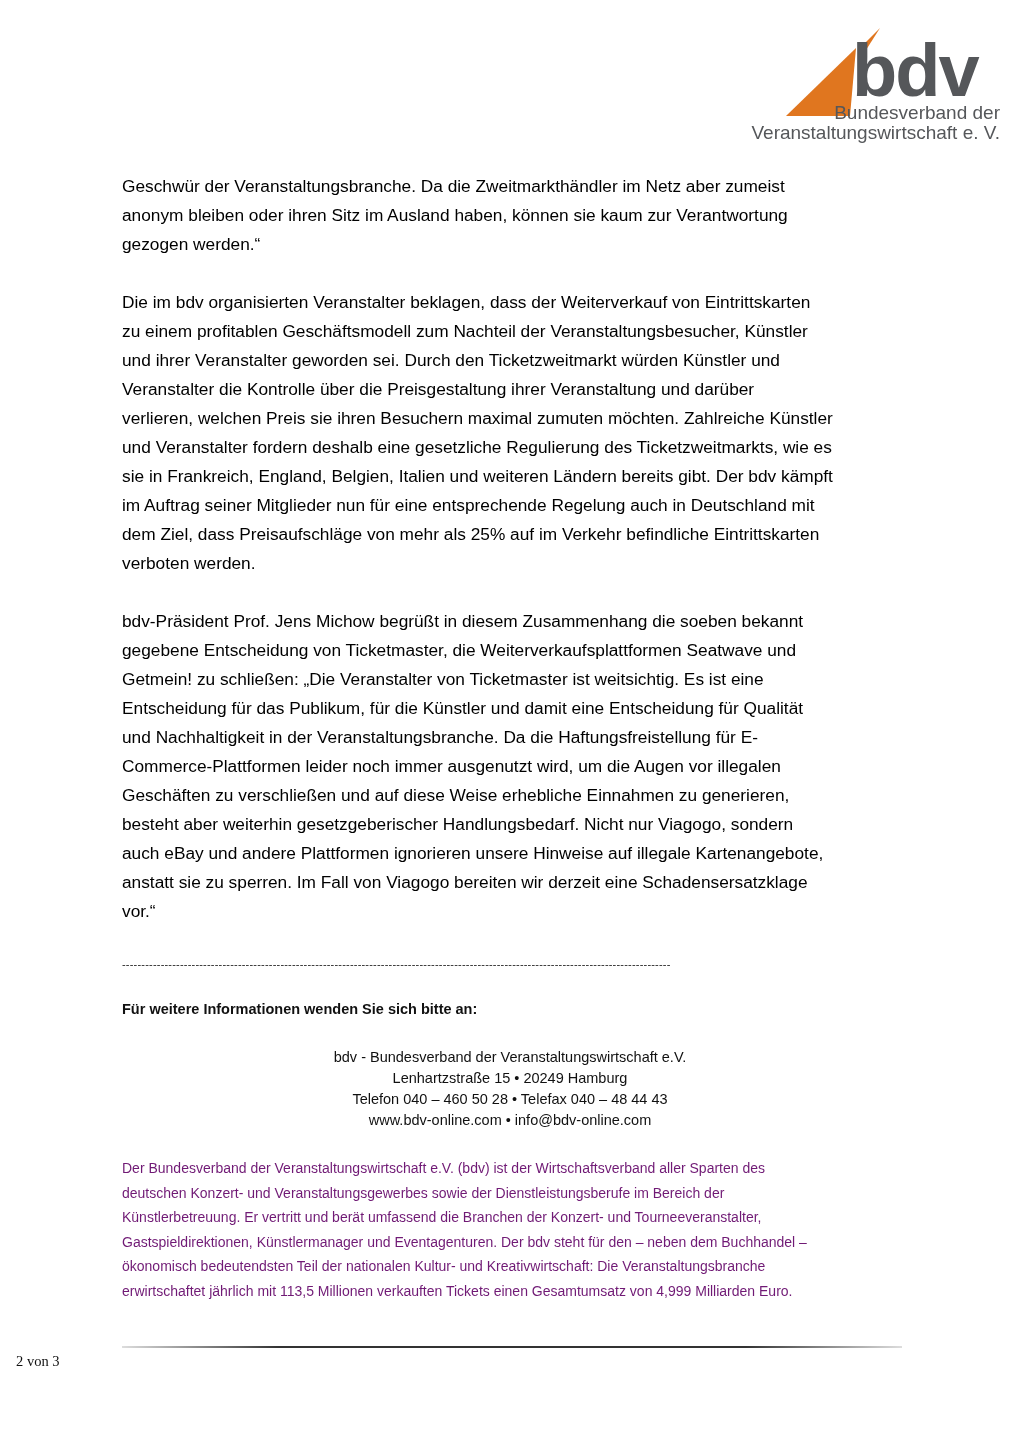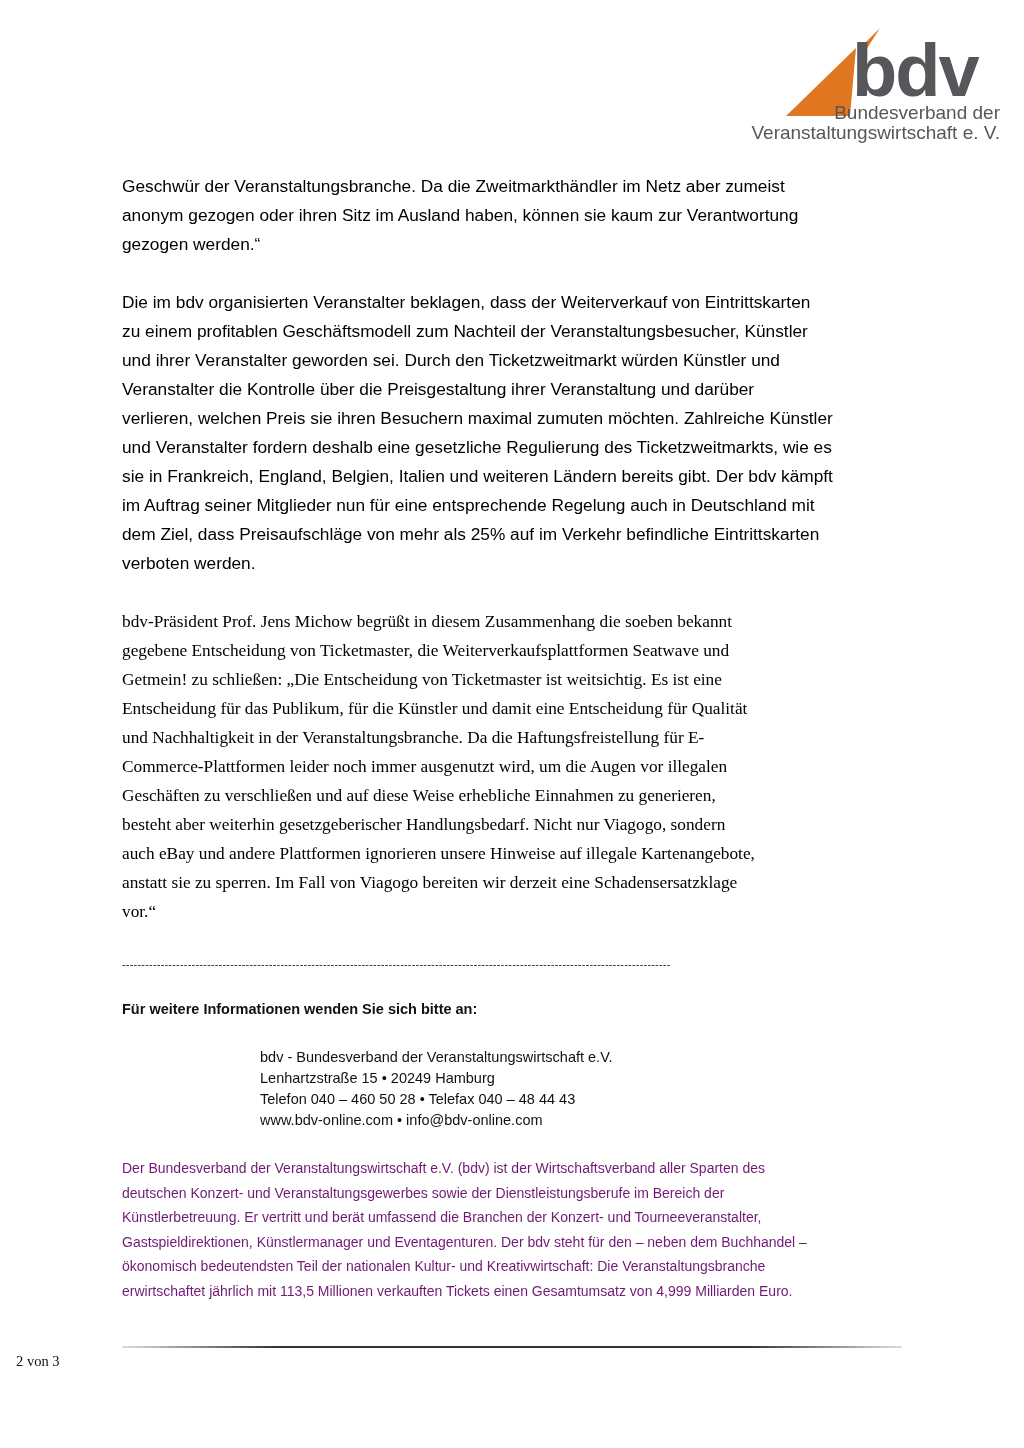--- a/index.html
+++ b/index.html
@@ -13,28 +13,28 @@
   .logo-line1 { position: absolute; right: 6px; top: 76px; font-size: 19px; color: #55575a;
                 white-space: nowrap; }
   .logo-line2 { position: absolute; right: 6px; top: 96px; font-size: 19px; color: #55575a;
                 white-space: nowrap; }
 
   .body-text { position: absolute; left: 122px; width: 780px; font-size: 17.3px;
                line-height: 29px; color: #000000; }
   .body-text p { margin: 0; white-space: nowrap; }
   .p1 { top: 172px; }
   .p2 { top: 288px; }
-  .p3 { top: 607px; font-family: Liberation Serif, serif; }
+  .p3 { top: 607px; }
 
   .divider { position: absolute; left: 122px; top: 958px; font-size: 11px; color: #222;
              letter-spacing: 0.2px; white-space: nowrap; }
 
   .contact-heading { position: absolute; left: 122px; top: 1001px; font-size: 14.5px;
                      font-weight: bold; color: #111; text-align: right; }
-  .contact-block { position: absolute; left: 260px; width: 500px; top: 1047px; text-align: left;
+  .contact-block { position: absolute; left: 260px; width: 500px; top: 1047px; text-align: center;
                    font-size: 14.5px; line-height: 21px; color: #111; }
   .contact-block div { white-space: nowrap; }
 
   .about { position: absolute; left: 122px; top: 1156px; width: 790px; font-size: 14px;
            line-height: 24.5px; color: #701a75; }
   .about p { margin: 0; white-space: nowrap; }
 
   .footer-rule { position: absolute; left: 122px; top: 1346px; width: 780px; height: 2px;
                  background: linear-gradient(to right, #ddd, #333 20%, #333 80%, #ddd); }
   .page-number { position: absolute; left: 16px; width: 1024px; top: 1353px; text-align: left;
@@ -48,41 +48,41 @@
     <polygon points="2,90 72,22 66,90" fill="#e0761f"></polygon>
     <polygon points="78,20 96,2 82,24" fill="#e0761f"></polygon>
   </svg>
   <div class="logo-word">bdv</div>
   <div class="logo-line1">Bundesverband der</div>
   <div class="logo-line2">Veranstaltungswirtschaft e. V.</div>
 </div>
 
 <div class="body-text p1">
   <p>Geschwür der Veranstaltungsbranche. Da die Zweitmarkthändler im Netz aber zumeist</p>
-  <p>anonym gezogen oder ihren Sitz im Ausland haben, können sie kaum zur Verantwortung</p>
+  <p>anonym bleiben oder ihren Sitz im Ausland haben, können sie kaum zur Verantwortung</p>
   <p>gezogen werden.“</p>
 </div>
 
 <div class="body-text p2">
   <p>Die im bdv organisierten Veranstalter beklagen, dass der Weiterverkauf von Eintrittskarten</p>
   <p>zu einem profitablen Geschäftsmodell zum Nachteil der Veranstaltungsbesucher, Künstler</p>
   <p>und ihrer Veranstalter geworden sei. Durch den Ticketzweitmarkt würden Künstler und</p>
   <p>Veranstalter die Kontrolle über die Preisgestaltung ihrer Veranstaltung und darüber</p>
   <p>verlieren, welchen Preis sie ihren Besuchern maximal zumuten möchten. Zahlreiche Künstler</p>
   <p>und Veranstalter fordern deshalb eine gesetzliche Regulierung des Ticketzweitmarkts, wie es</p>
   <p>sie in Frankreich, England, Belgien, Italien und weiteren Ländern bereits gibt. Der bdv kämpft</p>
   <p>im Auftrag seiner Mitglieder nun für eine entsprechende Regelung auch in Deutschland mit</p>
   <p>dem Ziel, dass Preisaufschläge von mehr als 25% auf im Verkehr befindliche Eintrittskarten</p>
   <p>verboten werden.</p>
 </div>
 
 <div class="body-text p3">
   <p>bdv-Präsident Prof. Jens Michow begrüßt in diesem Zusammenhang die soeben bekannt</p>
   <p>gegebene Entscheidung von Ticketmaster, die Weiterverkaufsplattformen Seatwave und</p>
-  <p>Getmein! zu schließen: „Die Entscheidung von Ticketmaster ist weitsichtig. Es ist eine</p>
+  <p>Getmein! zu schließen: „Die Veranstalter von Ticketmaster ist weitsichtig. Es ist eine</p>
   <p>Entscheidung für das Publikum, für die Künstler und damit eine Entscheidung für Qualität</p>
   <p>und Nachhaltigkeit in der Veranstaltungsbranche. Da die Haftungsfreistellung für E-</p>
   <p>Commerce-Plattformen leider noch immer ausgenutzt wird, um die Augen vor illegalen</p>
   <p>Geschäften zu verschließen und auf diese Weise erhebliche Einnahmen zu generieren,</p>
   <p>besteht aber weiterhin gesetzgeberischer Handlungsbedarf. Nicht nur Viagogo, sondern</p>
   <p>auch eBay und andere Plattformen ignorieren unsere Hinweise auf illegale Kartenangebote,</p>
   <p>anstatt sie zu sperren. Im Fall von Viagogo bereiten wir derzeit eine Schadensersatzklage</p>
   <p>vor.“</p>
 </div>
 

